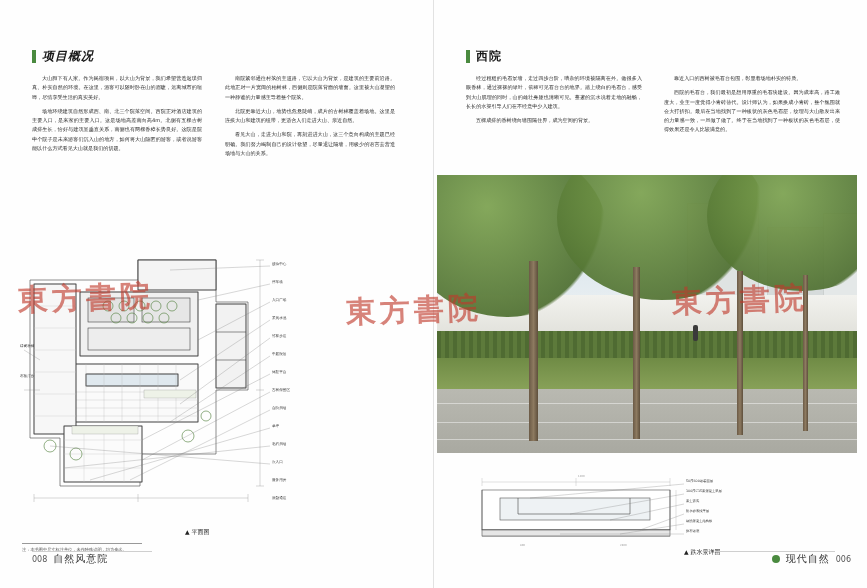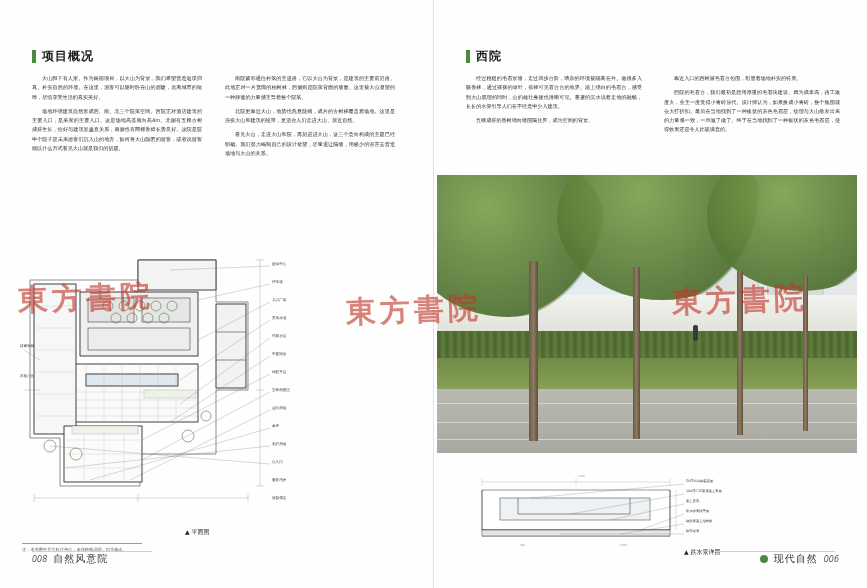--- a/index.html
+++ b/index.html
@@ -54,35 +54,35 @@
           opacity:.92;}
   .person{position:absolute;background:#3a3a3a;border-radius:2px;}
 
   
   .detail{position:absolute;left:470px;top:468px;width:290px;height:84px;}
   .dcap{position:absolute;left:684px;top:548px;font-size:6px;color:#222;}
   .dlabel{position:absolute;font-size:3.3px;color:#333;white-space:nowrap;}
 
   
   .folio{position:absolute;bottom:22px;font-size:7px;color:#333;display:flex;align-items:center;gap:6px;}
-  .folio .num{font-size:8px;color:#555;font-style:italic;}
+  .folio .num{font-size:8px;color:#555;}
   .folio .txt{font-size:10px;color:#333;letter-spacing:1px;}
   .folio .leafdot{width:8px;height:8px;border-radius:50%;background:#4a8a3f;display:inline-block;}
   .rule-h{position:absolute;height:1px;background:#cfcfcf;}
 </style>
 </head>
 <body>
 
 <div class="spread">
 
   <div class="page page-left"></div>
   <div class="page page-right"></div>
   <div class="gutter"></div>
 
-  <div class="sec-head" style="left:32px;top:48px;">
+  <div class="sec-head" style="left:32px;top:48px;font-style:italic;">
     <span class="sec-bar"></span>
     <span class="sec-title">项目概况</span>
   </div>
 
   <div class="col" style="left:32px;top:74px;width:170px;">
     <p>大山脚下有人家。作为民宿项目，以大山为背景，我们希望营造返璞归真、朴实自然的环境。在这里，游客可以随时卧在山的眉睫，远离城市的喧哗，尽情享受生活的真实美好。</p>
     <p>场地环绕建筑自然形成西、南、北三个院落空间。西院正对酒店建筑的主要入口，是来家的主要入口。这是场地高差南向高4m。北侧有五棵古树成排生长，恰好与建筑呈垂直关系，南侧也有两棵香樟长势良好。这院是院中个院子是未来游客们沉入山的地方，如何将大山隐匿的游客，或者说游客能以什么方式看见大山就是我们的切题。</p>
   </div>
   <div class="col" style="left:225px;top:74px;width:170px;">
     <p>南院紧邻通往村落的主道路，它以大山为背景，是建筑的主要前沿路。此地正对一片宽阔的柏树林，西侧则是院落背面的墙面。这里被大山凝望的一种静谧的力量感主导着整个院落。</p>
@@ -308,19 +308,19 @@
   <div class="wm" style="left:346px;top:290px;">東方書院</div>
   <div class="wm" style="left:672px;top:280px;">東方書院</div>
 
   <div class="rule-h" style="left:32px;bottom:36px;width:120px;"></div>
   <div class="folio" style="left:32px;">
     <span class="num">008</span>
     <span class="txt">自然风意院</span>
   </div>
 
   <div class="rule-h" style="right:32px;bottom:36px;width:120px;"></div>
-  <div class="folio" style="right:28px;">
+  <div class="folio" style="right:16px;">
     <span class="leafdot"></span>
     <span class="txt">现代自然</span>
     <span class="num">006</span>
   </div>
 
 </div>
 
 </body></html>

